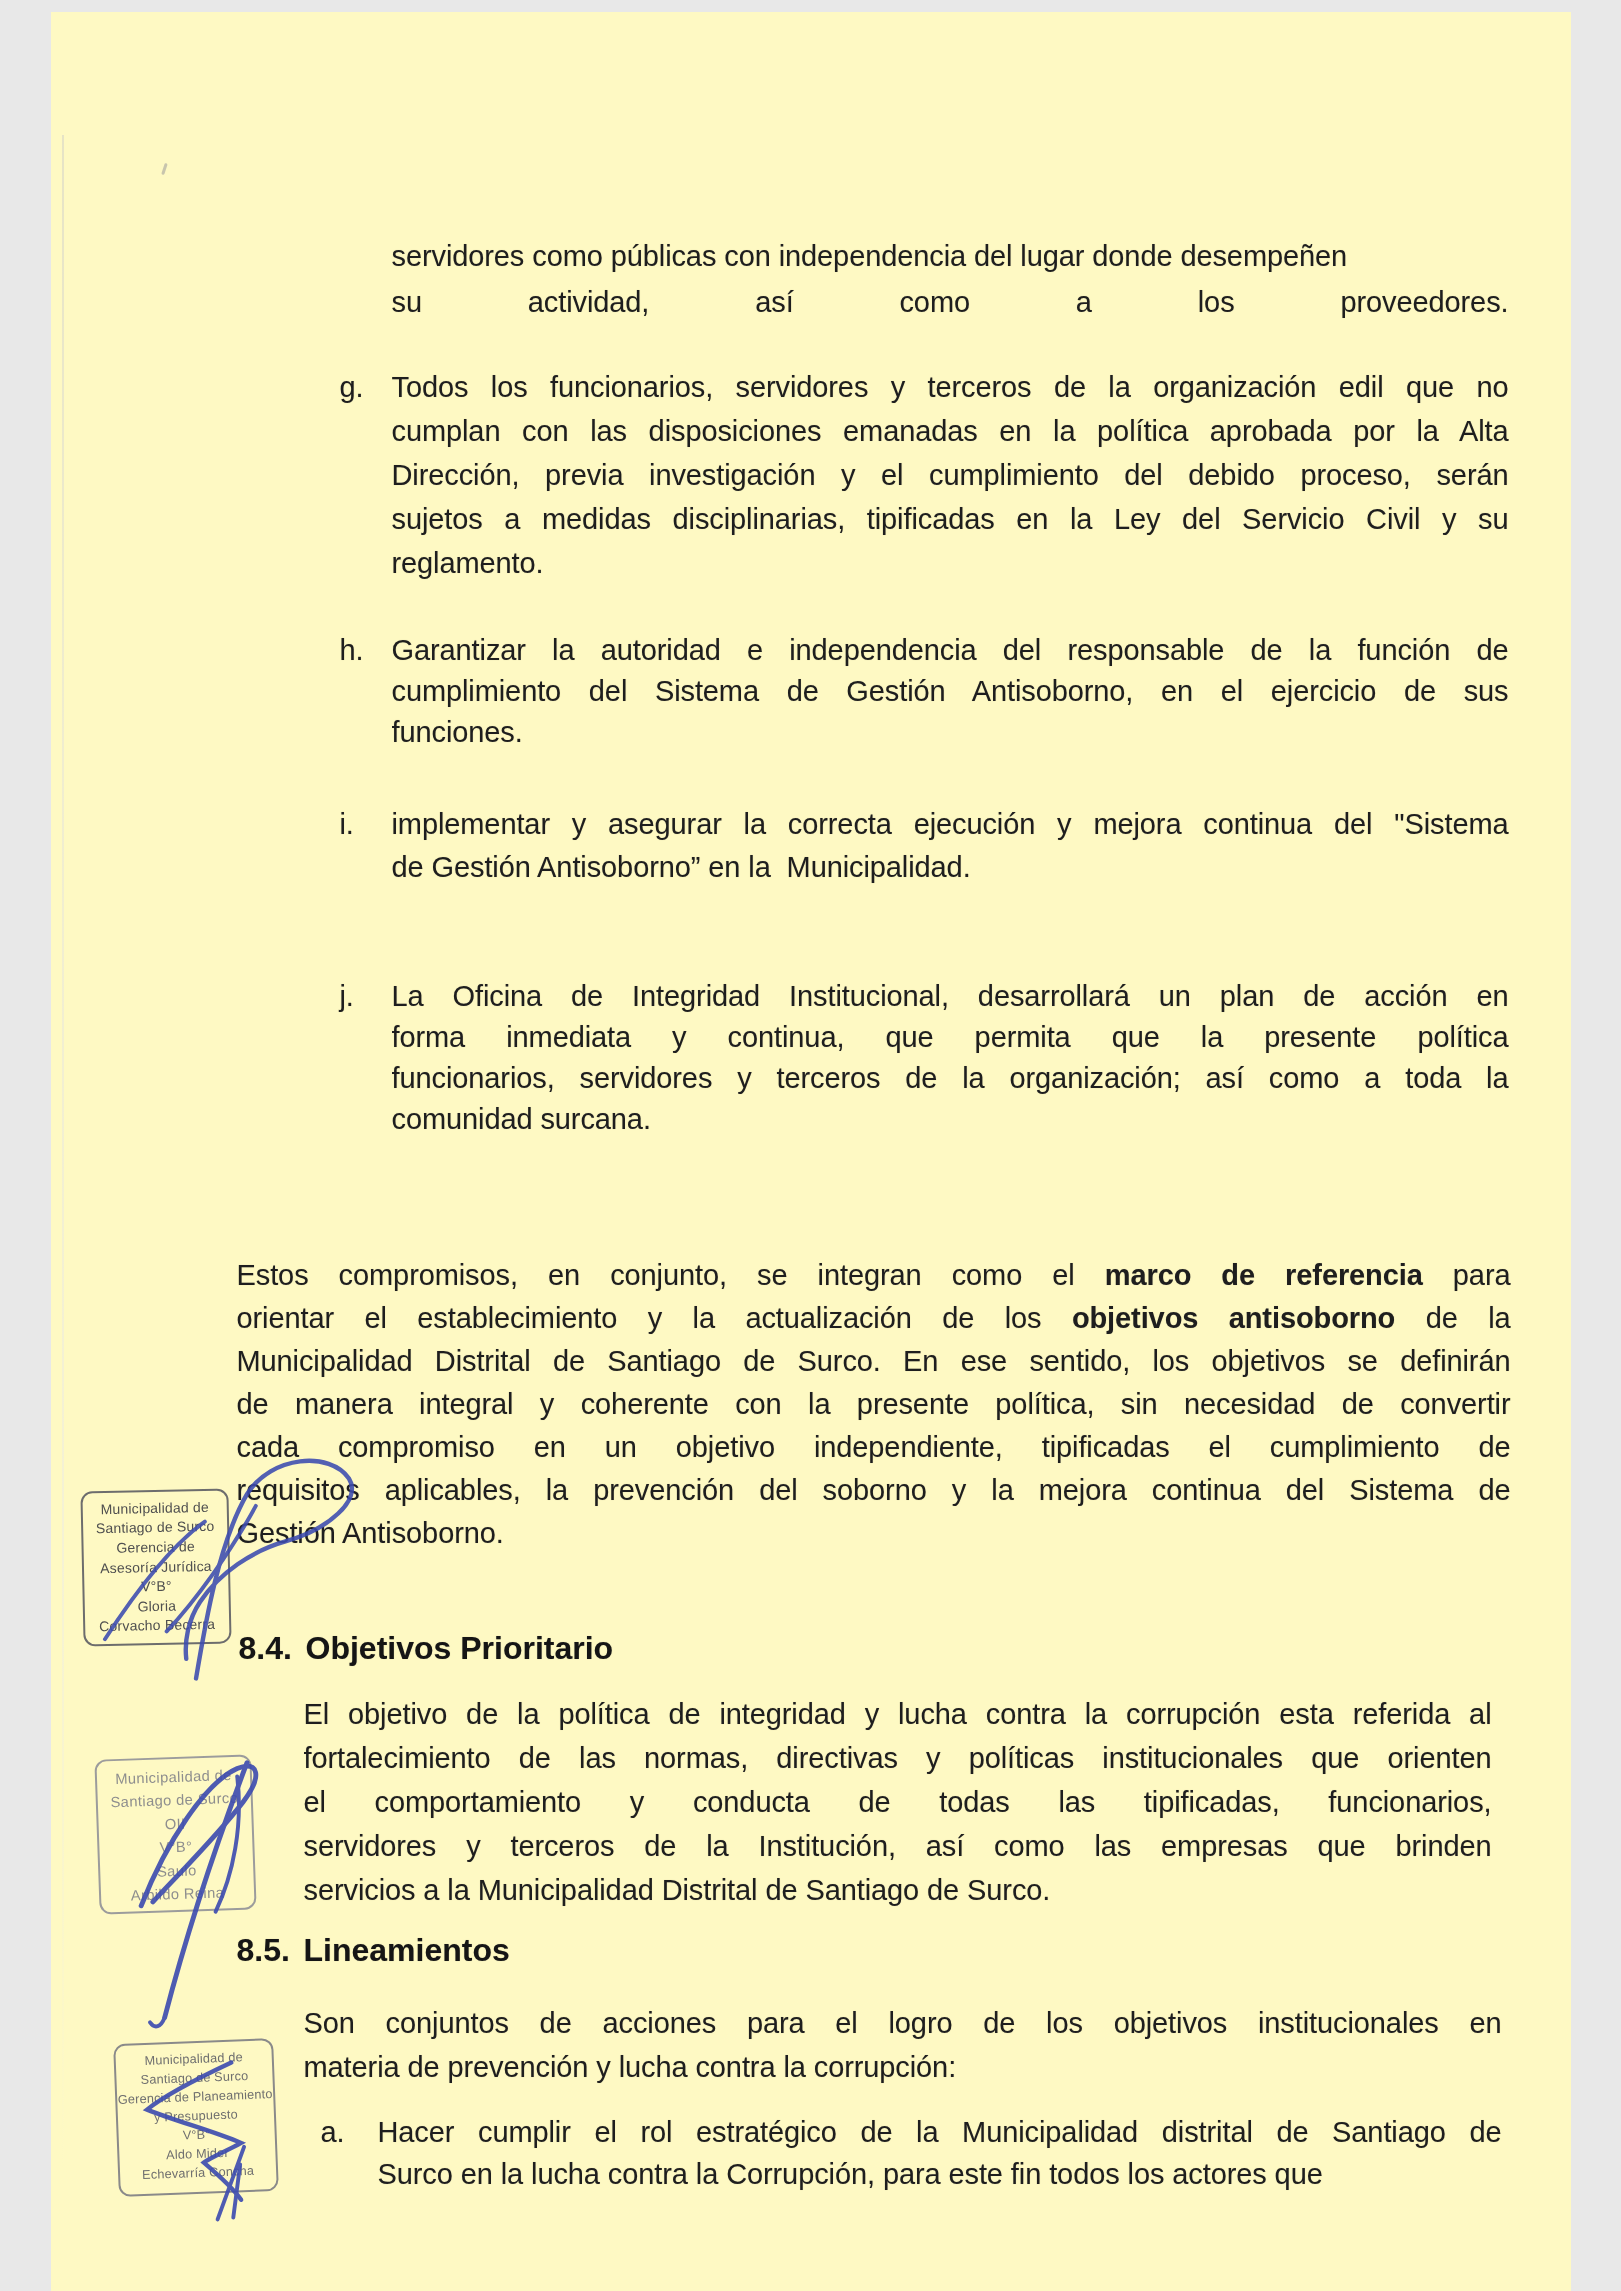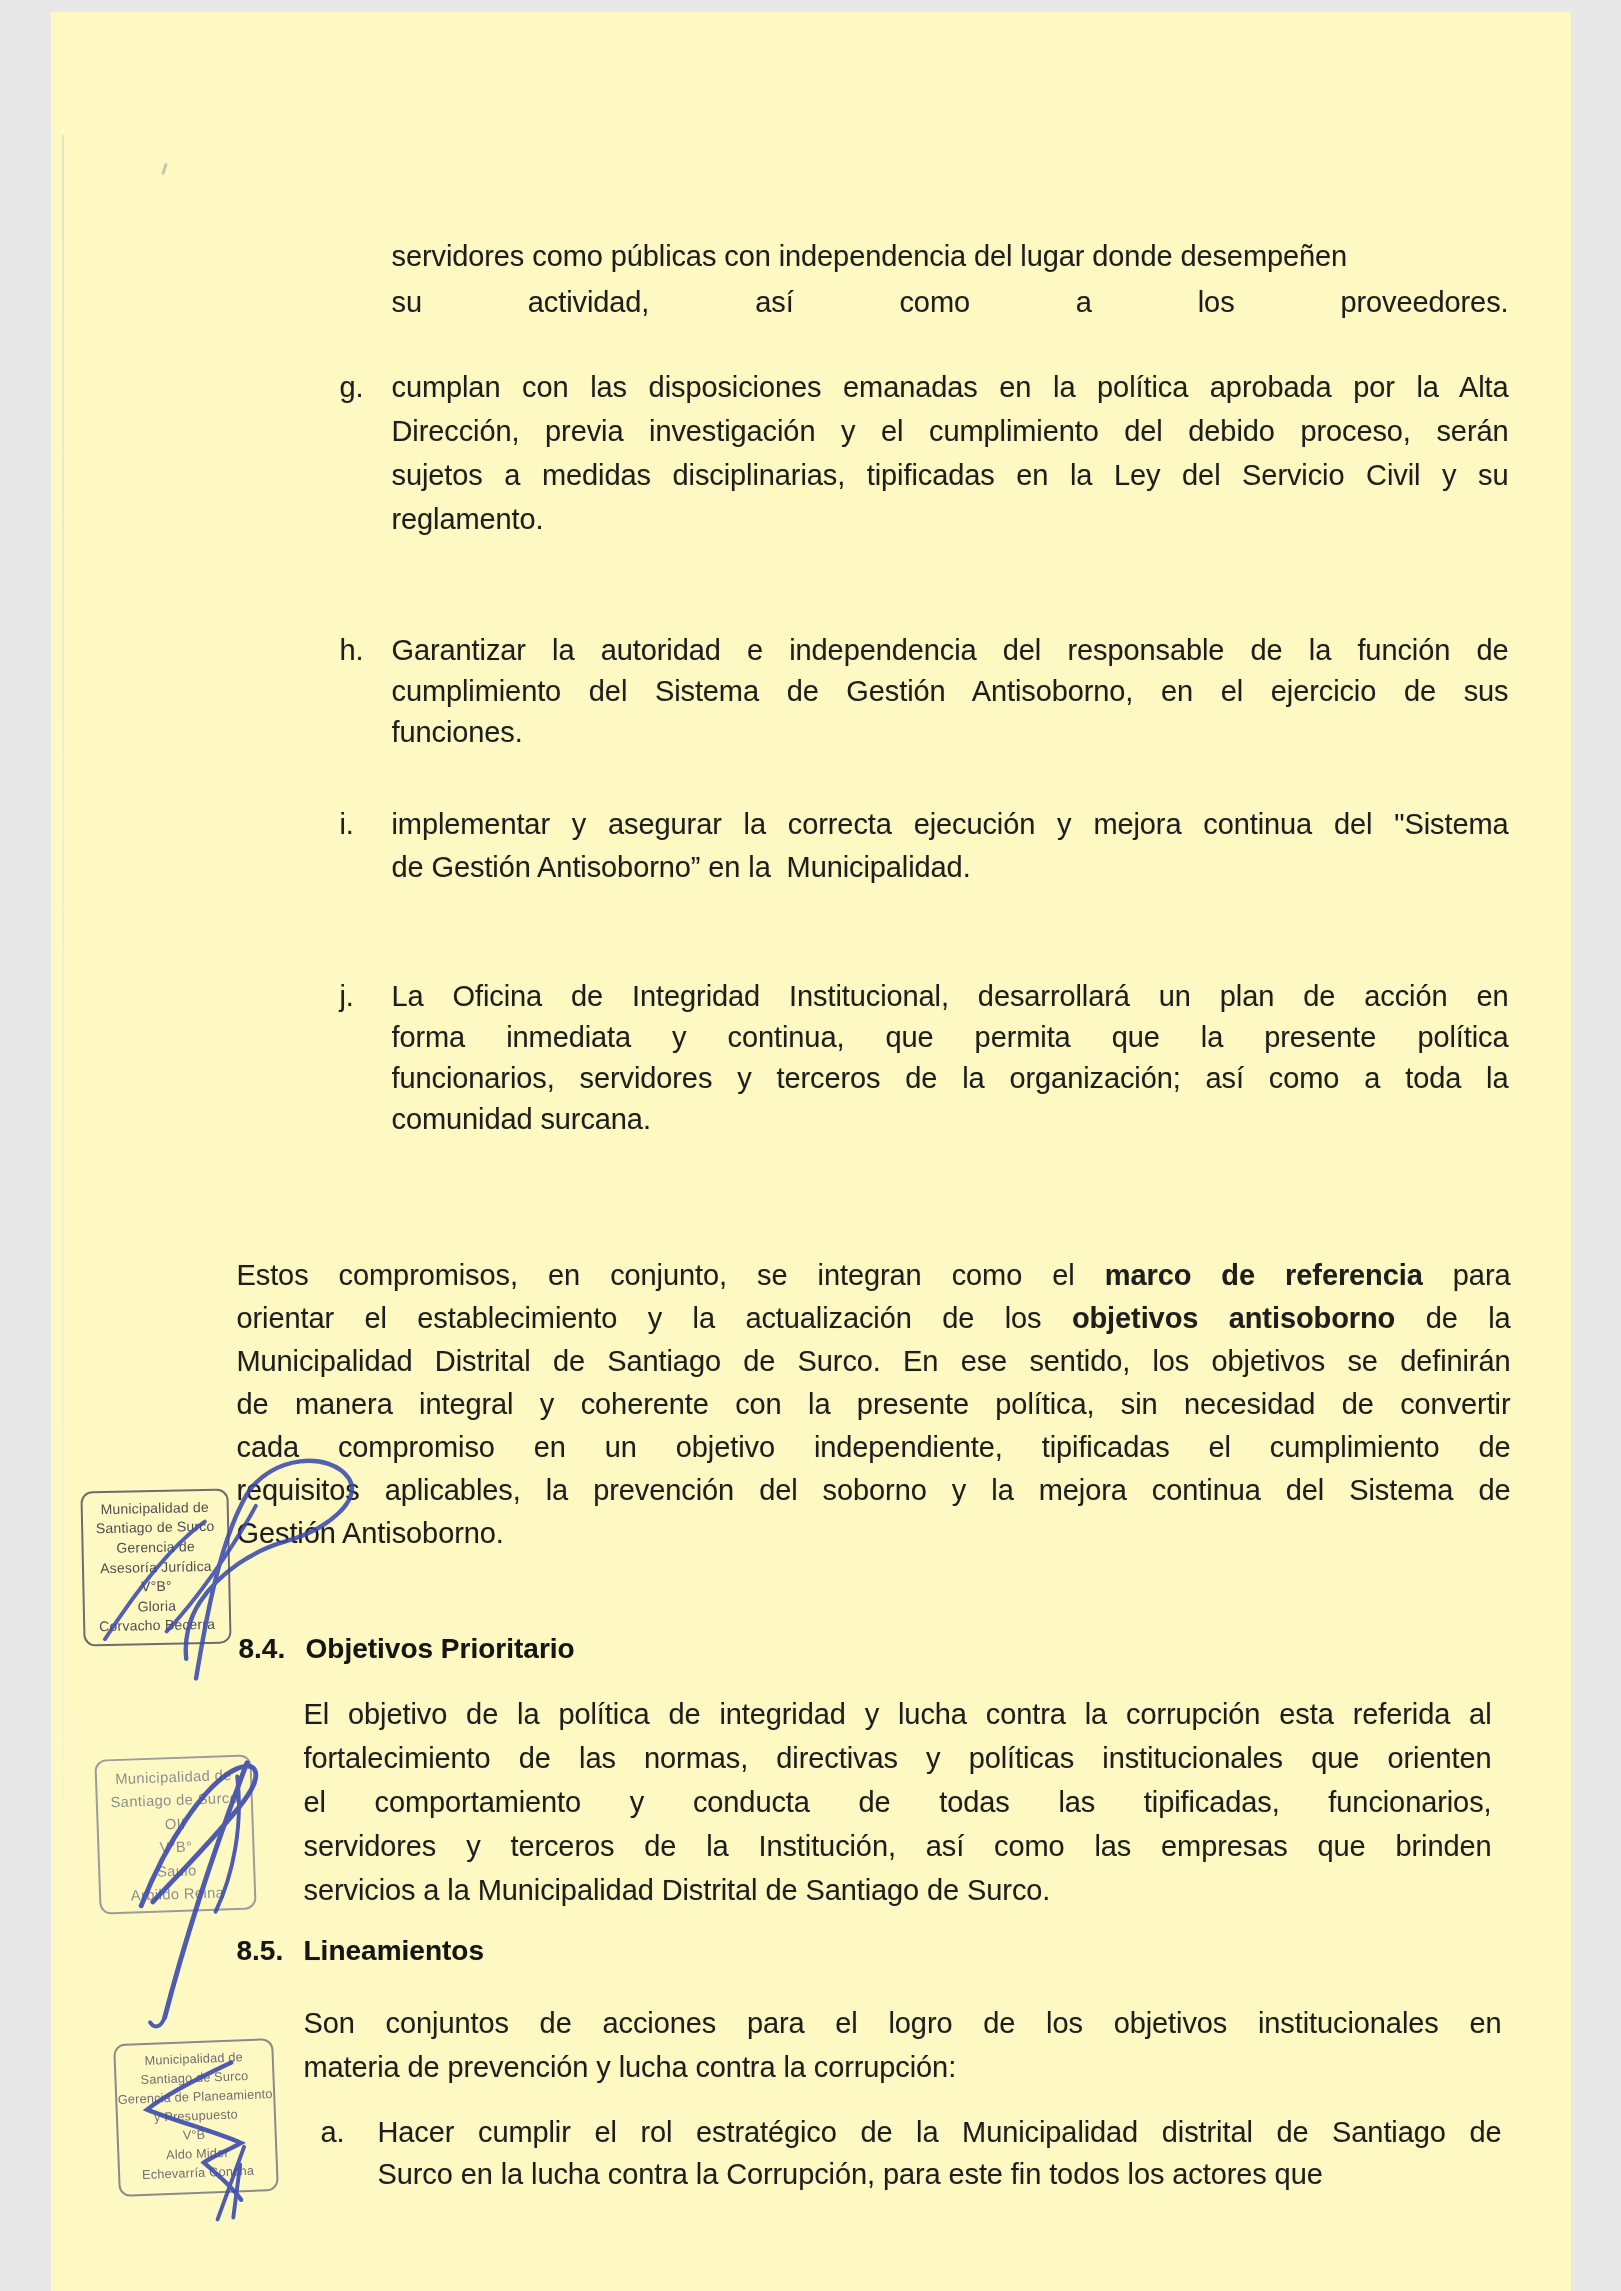--- a/index.html
+++ b/index.html
@@ -34,21 +34,21 @@
   .letter{
     position:absolute;
     left:0;top:0;
     height:var(--lh);line-height:var(--lh);
     font-size:29px;
   }
   .itext{position:relative;}
   
   .heading{
     position:absolute;
-    font-size:28px;
+    font-size:32px;
     font-weight:bold;
     color:#151515;
     line-height:39px;
     text-shadow:0 0 1px rgba(20,20,20,.25);
     white-space:nowrap;
   }
   .hnum{display:inline-block;width:67px;}
   
   .stamp{
     position:absolute;
@@ -90,20 +90,21 @@
   <div class="speck speck1"></div>
 
   <div class="tblock" style="left:341px;top:221px;width:1117px;--lh:46px;">
     <span class="ln">servidores como públicas con independencia del lugar donde desempeñen</span>
     <span class="ln jl">su actividad, así como a los proveedores.</span>
   </div>
 
   <div class="tblock" style="left:289px;top:353px;width:1169px;--lh:44px;">
     <span class="letter">g.</span>
     <div class="itext" style="margin-left:52px;width:1117px;">
+      <span class="ln jl">Todos los funcionarios, servidores y terceros de la organización edil que no</span>
       <span class="ln jl">cumplan con las disposiciones emanadas en la política aprobada por la Alta</span>
       <span class="ln jl">Dirección, previa investigación y el cumplimiento del debido proceso, serán</span>
       <span class="ln jl">sujetos a medidas disciplinarias, tipificadas en la Ley del Servicio Civil y su</span>
       <span class="ln ll">reglamento.</span>
     </div>
   </div>
 
   <div class="tblock" style="left:289px;top:618px;width:1169px;--lh:41px;">
     <span class="letter">h.</span>
     <div class="itext" style="margin-left:52px;width:1117px;">

